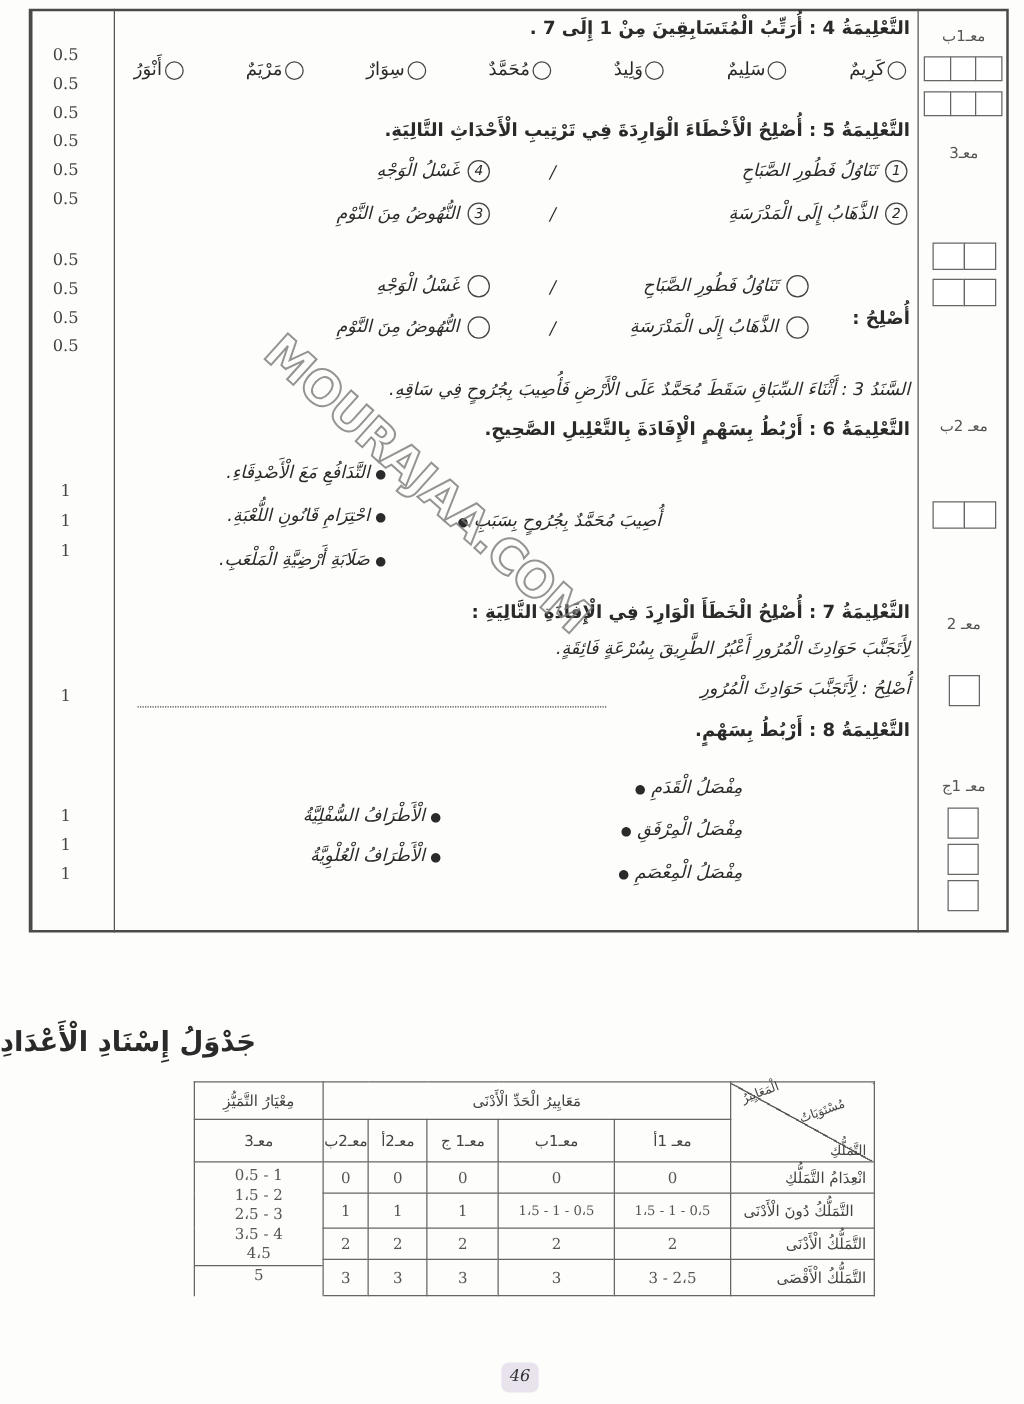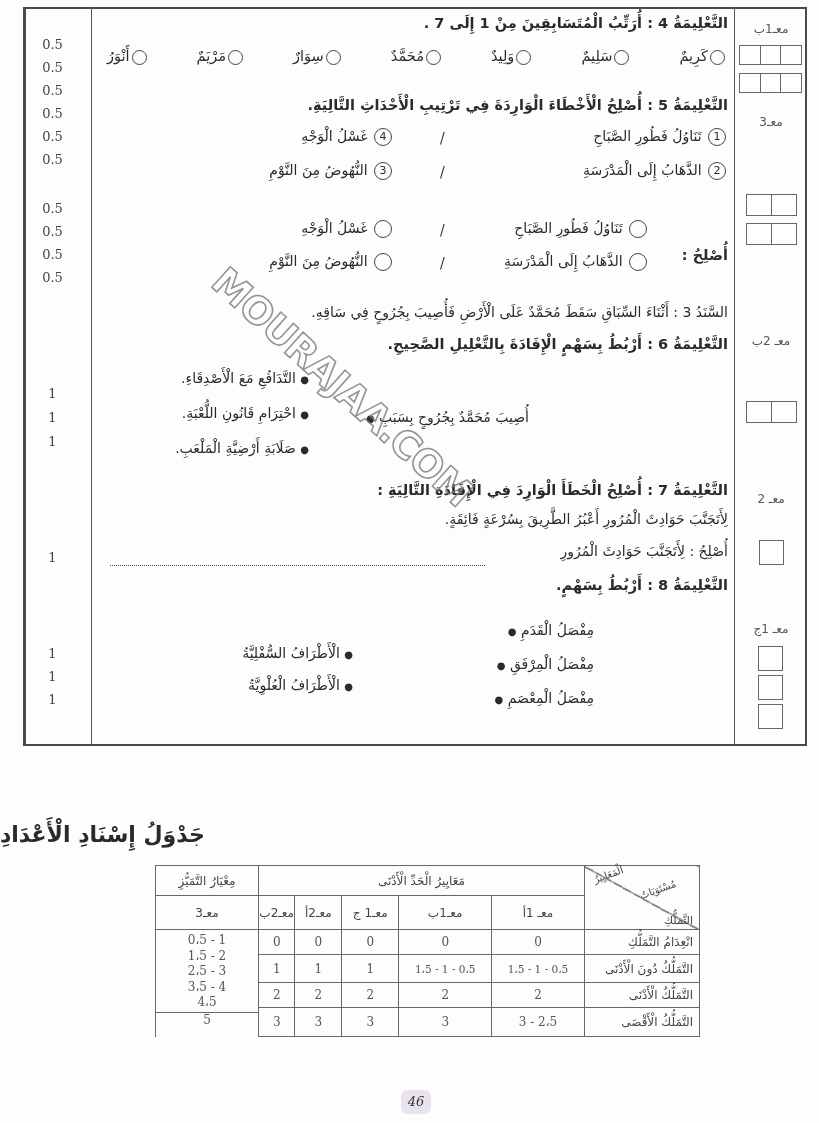--- a/index.html
+++ b/index.html
@@ -5,21 +5,21 @@
   html, body { margin:0; padding:0; }
   body { width:819px; height:1123px; background:#fdfdfb; position:relative; overflow:hidden;
          font-family:"DejaVu Serif", serif; color:#2a2a2a; }
   .abs { position:absolute; }
   .frame { left:23px; top:7px; width:784px; height:739px; border:2px solid #4a4a4a; border-left-width:3px; box-sizing:border-box; }
   .vline { width:1px; background:#555; }
   .score { position:absolute; left:30px; width:45px; text-align:center; font-size:13px; color:#444; }
   .ar { direction:rtl; text-align:right; font-family:"DejaVu Sans", sans-serif; white-space:nowrap; }
   .bold { font-weight:bold; }
   .t15 { font-size:14.5px; }
-  .t14 { font-size:14px; }
+  .t14 { font-size:14px;font-style:italic; }
   .crit { position:absolute; width:70px; left:736px; text-align:center; direction:rtl; font-size:12px; color:#555; font-family:"DejaVu Sans", sans-serif; }
   .boxrow { position:absolute; display:flex; }
   .box { border:1px solid #666; box-sizing:border-box; background:#fff; }
   .circ { display:inline-block; width:15px; height:15px; border:1.3px solid #444; border-radius:50%; vertical-align:middle; box-sizing:border-box; font-size:10px; line-height:12px; text-align:center; font-family:"DejaVu Sans", sans-serif; margin:0 2px; }
   .circ.lg { width:18px; height:18px; line-height:15px; font-size:11px; }
   .dots { display:inline-block; width:375px; border-bottom:1.5px dotted #444; height:10px; }
   .watermark { position:absolute; left:175px; top:365px; transform:rotate(42deg); transform-origin:center; font-family:"DejaVu Sans", sans-serif; font-weight:bold; font-size:38px; letter-spacing:-1px; color:transparent; -webkit-text-stroke:1.6px #7a7a7a; white-space:nowrap; opacity:0.8; }
   table.grade { position:absolute; left:155px; top:865px; width:545px; border-collapse:collapse; direction:rtl; font-family:"DejaVu Serif", serif; font-size:12px; color:#555; }
   table.grade td, table.grade th { border:1px solid #666; text-align:center; padding:0; font-weight:normal; }
   table.grade th { font-family:"DejaVu Sans", sans-serif; font-size:12px; color:#444; }
@@ -170,21 +170,21 @@
     <td rowspan="4" style="vertical-align:top; line-height:15.5px; padding-top:3px; border-bottom:none;">
       <div>1 - 0،5</div>
       <div>2 - 1،5</div>
       <div>3 - 2،5</div>
       <div>4 - 3،5</div>
       <div>4،5</div>
       <div style="border-top:1px solid #666; margin-top:1px;">5</div>
     </td>
   </tr>
   <tr style="height:28px;">
-    <th style="text-align:right;padding-right:6px;">التَّمَلُّكُ دُونَ الْأَدْنَى</th>
+    <th style="text-align:center;padding-right:6px;">التَّمَلُّكُ دُونَ الْأَدْنَى</th>
     <td style="font-size:10.5px;">0،5 - 1 - 1،5</td>
     <td style="font-size:10.5px;">0،5 - 1 - 1،5</td>
     <td>1</td>
     <td>1</td>
     <td>1</td>
   </tr>
   <tr style="height:25px;">
     <th style="text-align:right;padding-right:6px;">التَّمَلُّكُ الْأَدْنَى</th>
     <td>2</td>
     <td>2</td>

